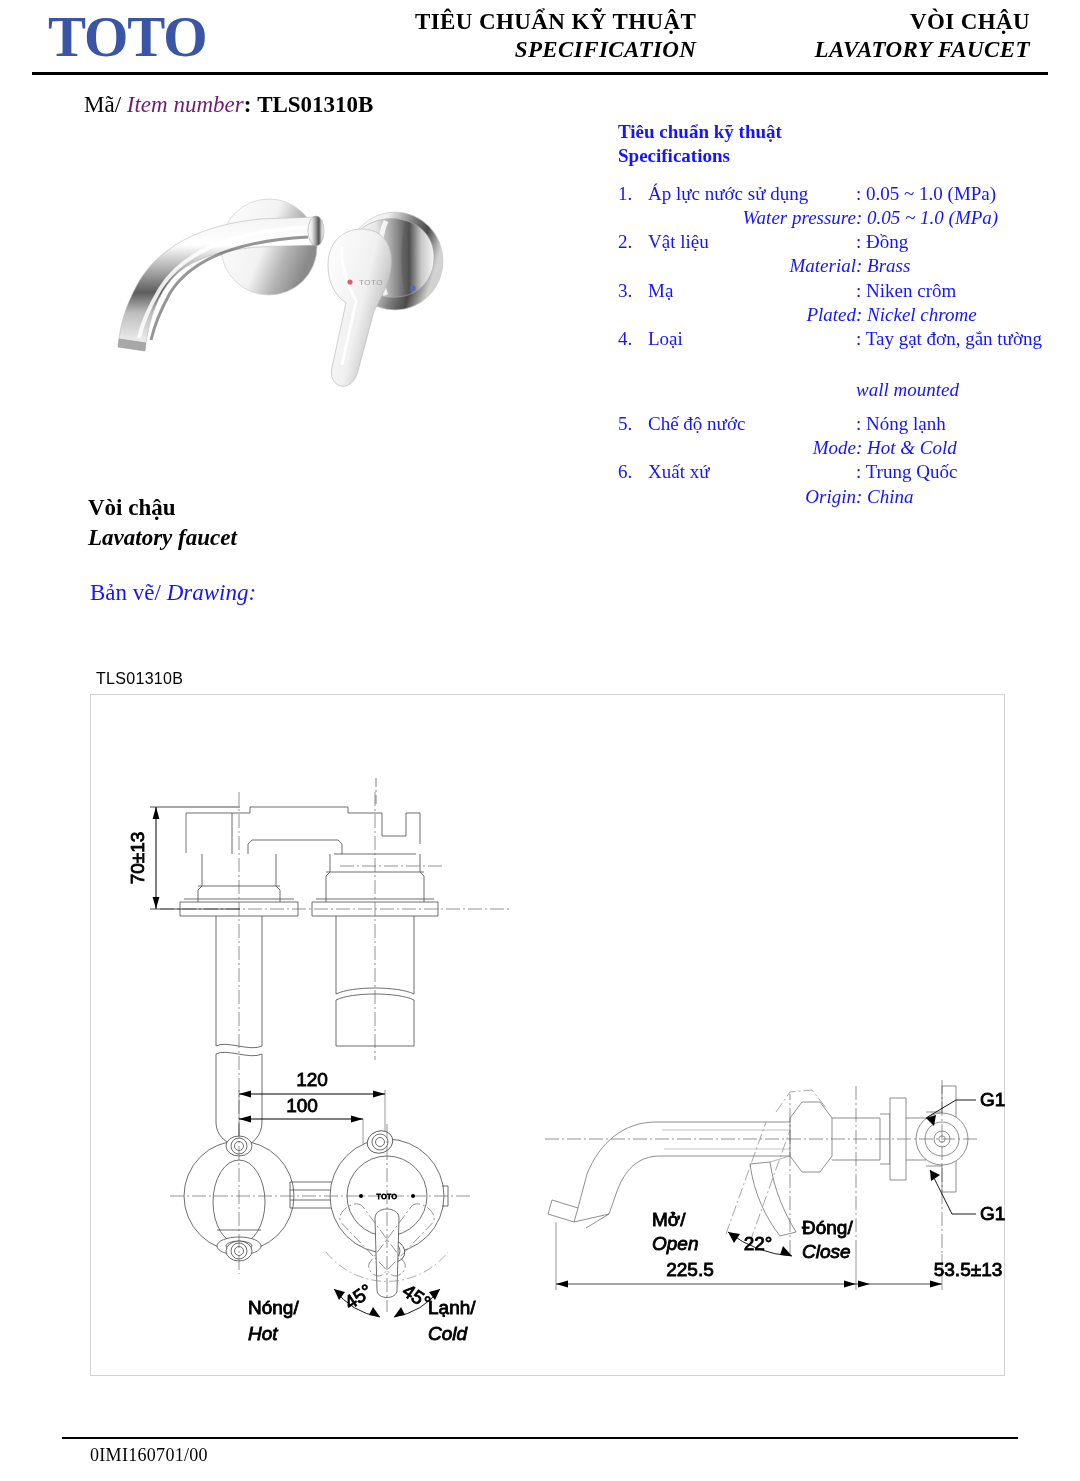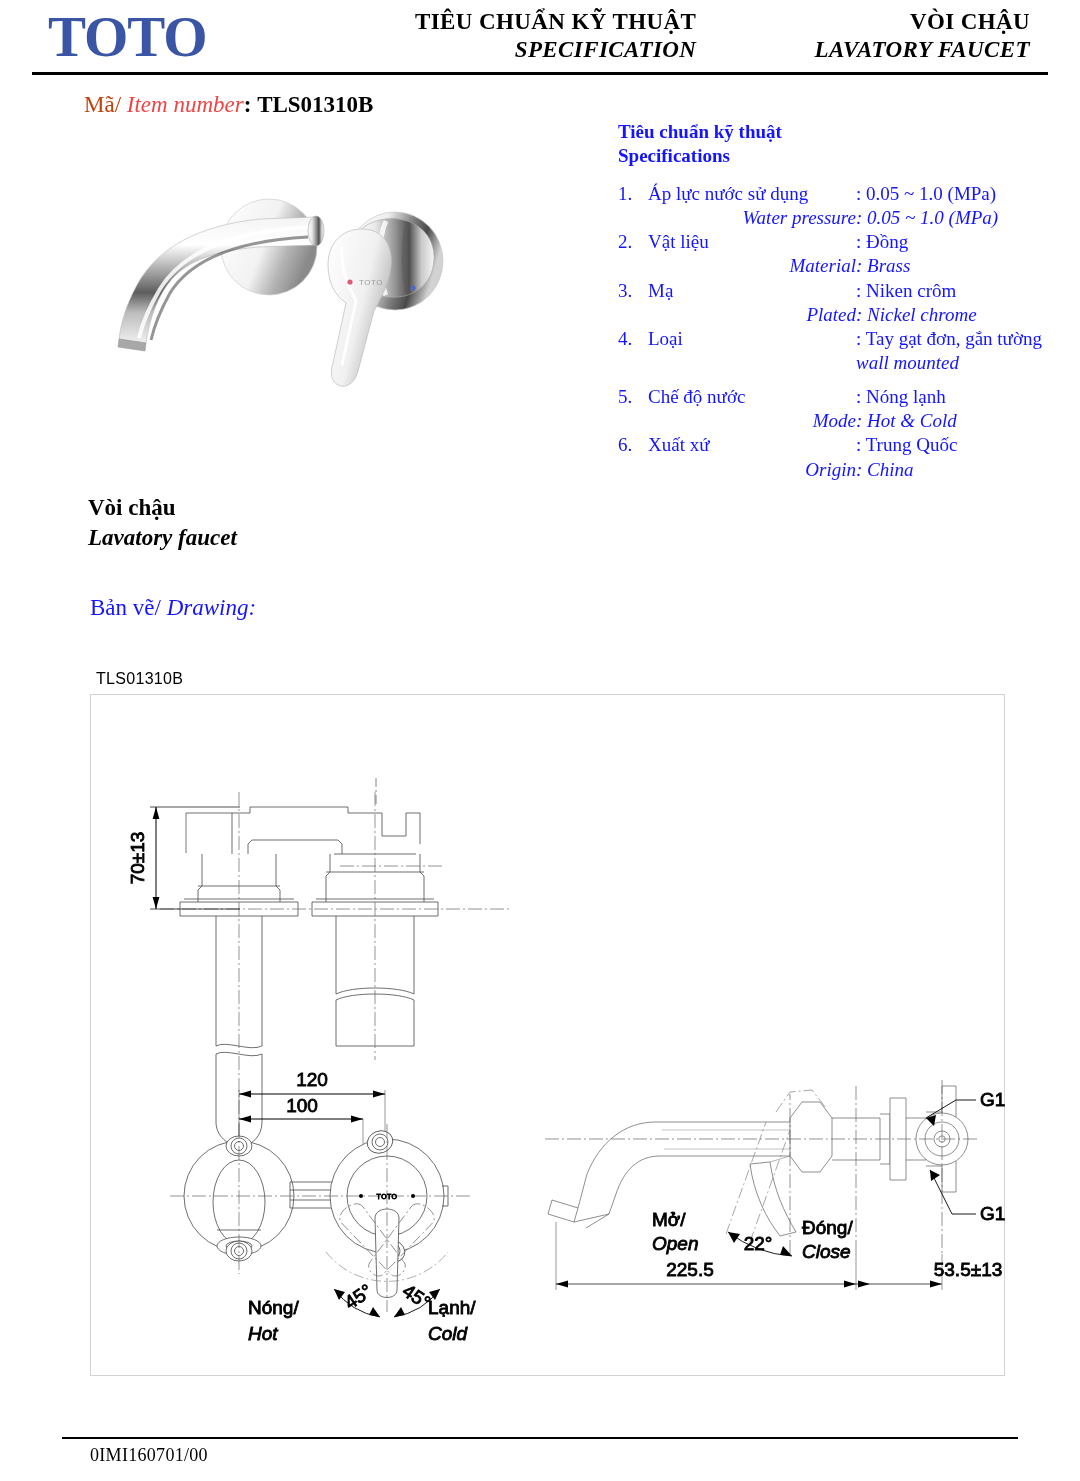--- a/index.html
+++ b/index.html
@@ -53,22 +53,22 @@
     width: 1016px; height: 0;
     border-top: 3px solid #000;
   }
 
   
   #item-line {
     left: 84px; top: 92px;
     font-size: 23px;
     white-space: nowrap;
   }
-  #item-line .blue { color: #c2410c; }
-  #item-line .blue-i { color: #ef4444; font-style: italic; }
+  #item-line .blue { color: #000000; }
+  #item-line .blue-i { color: #701a75; font-style: italic; }
   #item-line .bk { color: #000; font-weight: bold; }
 
   
   #photo { left: 90px; top: 175px; width: 390px; height: 300px; }
 
   
   #spec-block { left: 618px; top: 120px; color: #1414ff; }
   #spec-title-vn {
     font-weight: bold; font-size: 19px; line-height: 1.25;
     white-space: nowrap;
@@ -79,34 +79,33 @@
   }
   #spec-list { margin-top: 14px; }
   .spec-row { display: flex; line-height: 1.28; }
   .spec-num { width: 30px; font-size: 19px; flex: 0 0 30px; }
   .spec-lab { width: 208px; font-size: 19px; flex: 0 0 208px; white-space: nowrap; }
   .spec-val { font-size: 19px; white-space: nowrap; }
   .spec-row.en .spec-lab,
   .spec-row.en .spec-val { font-style: italic; }
   .spec-row.en .spec-lab { padding-left: 0; text-align: right; }
   .spec-gap { height: 11px; }
-  .cont-indent { padding-left: 238px; font-style: italic; font-size: 19px; white-space: nowrap; }
+  .cont-indent { padding-left: 238px; font-style: italic; font-size: 19px; white-space: nowrap; margin-top: 27px; }
 
   
   #prod-name { left: 88px; top: 493px; }
   #prod-name .vn { font-weight: bold; font-size: 23px; line-height: 1.3; }
   #prod-name .en { font-weight: bold; font-style: italic; font-size: 23px; line-height: 1.3; }
 
   
   #drawing-label {
     left: 90px; top: 580px;
     color: #1414ff;
     font-size: 23px;
     white-space: nowrap;
-    margin-top: 15px;
   }
   #drawing-label .it { font-style: italic; }
 
   
   #dwg-code {
     left: 96px; top: 670px;
     font-family: "Liberation Sans", sans-serif;
     font-size: 16px;
     letter-spacing: .3px;
   }

